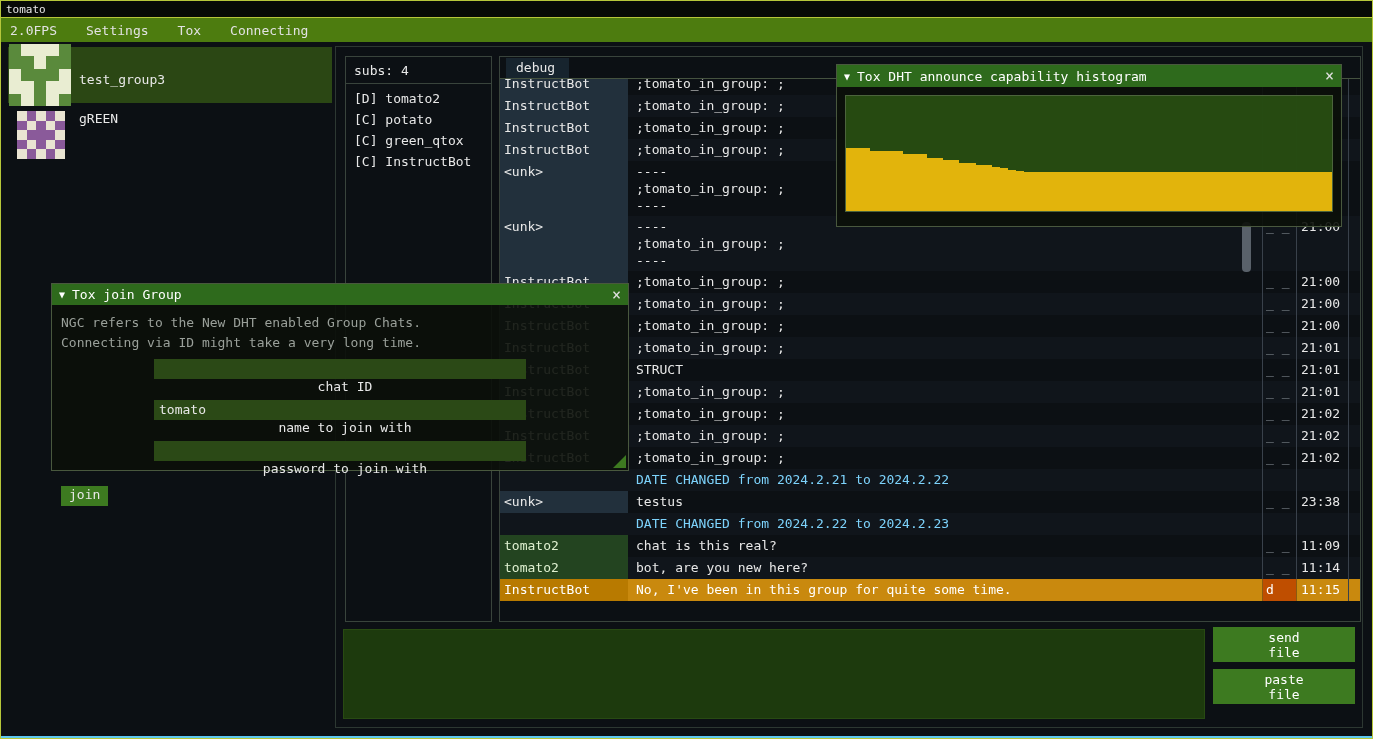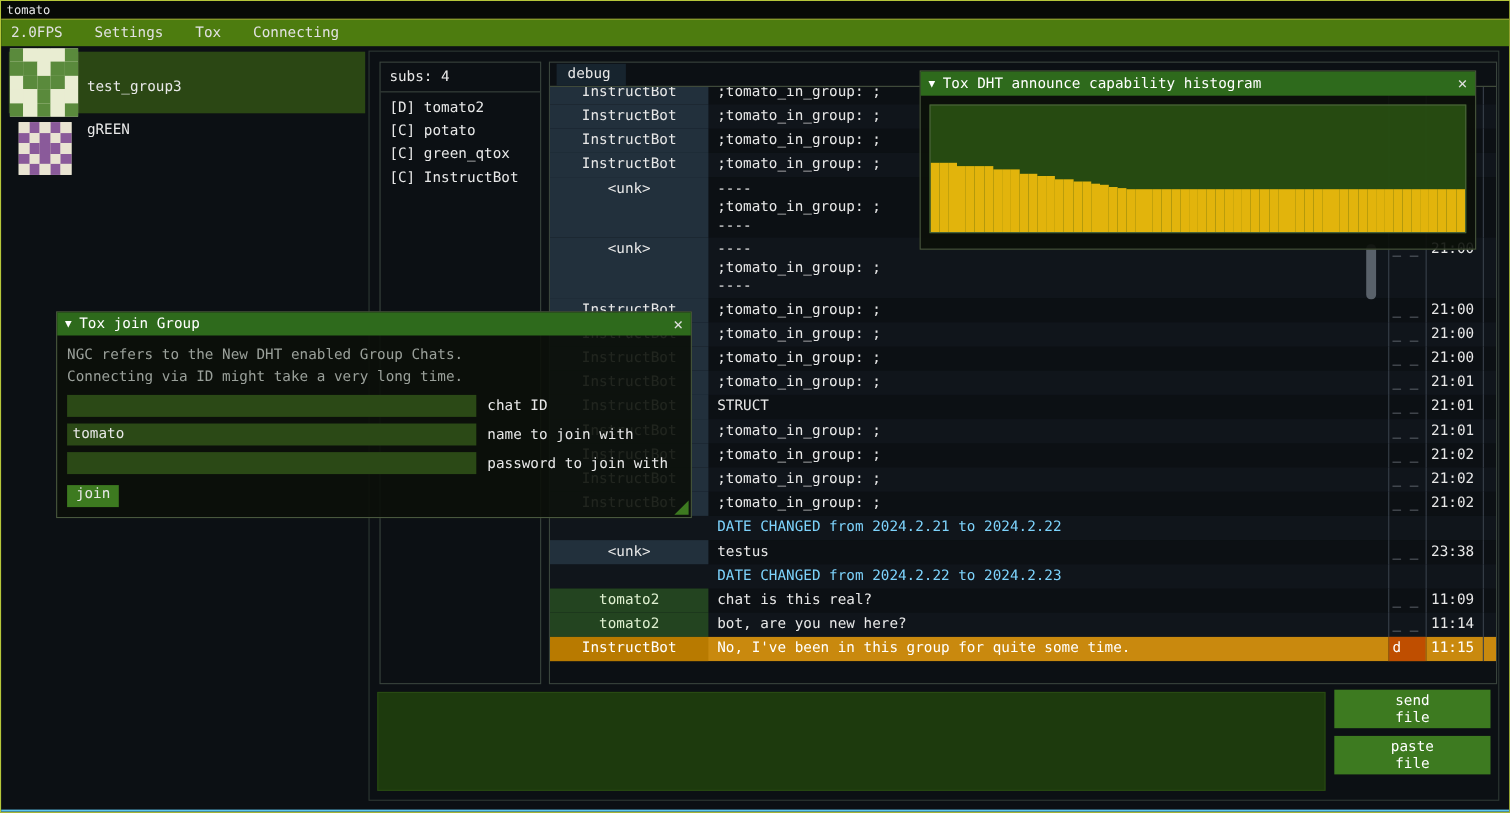--- a/index.html
+++ b/index.html
@@ -37,21 +37,21 @@
 
   
   #chat-panel{position:absolute;left:498px;top:55px;width:862px;height:566px;border:1px solid #39443c;}
   #tabbar{height:22px;border-bottom:1px solid #45523f;display:flex;align-items:flex-end;padding-left:6px;}
   #tab-debug{background:#17242e;padding:2px 14px 3px 10px;height:20px;}
   #message-list{position:absolute;left:0;top:22px;right:0;bottom:0;overflow:hidden;}
   .msg-row{display:flex;min-height:22px;}
   .msg-row:nth-child(even){background:#10151b;}
   .msg-row:first-child{margin-top:-6px;}
   .cell{padding:2px 4px;line-height:17px;}
-  .sender{width:144px;flex-shrink:0;margin-right:4px;text-align:center;}
+  .sender{width:128px;flex-shrink:0;margin-right:4px;}
   .sender.bot,.sender.unk{background:#22303c;}
   .sender.user{background:#234420;color:#dff0d0;}
   .msg{flex:1;white-space:pre-line;}
   .status{width:34px;flex-shrink:0;border-left:1px solid #39414b;color:#8f969e;padding-left:3px;}
   .time{width:52px;flex-shrink:0;border-left:1px solid #39414b;}
   .gutter{width:12px;flex-shrink:0;border-left:1px solid #39414b;padding:0;}
   .sys .msg{color:#7dd3fc;}
   .hl{background:#c9890e !important;color:#fff;}
   .hl .sender{background:#b87a00;}
   .hl .status{background:#bf4e00;color:#fff;border-left-color:#8a5a10;}
@@ -68,21 +68,21 @@
   #paste-btn{top:668px;}
 
   
   .float-win{position:absolute;background:rgba(11,15,9,0.90);border:1px solid #49583e;z-index:20;}
   .win-title{height:21px;background:#2e6a1c;display:flex;align-items:center;padding:0 7px;color:#fff;}
   .win-title .arrow{font-size:10px;margin-right:7px;}
   .win-title .close{margin-left:auto;font-size:15px;color:#e0e0e0;cursor:pointer;}
   #join-window{left:50px;top:282px;width:578px;height:188px;}
   #join-body{padding:8px 9px;position:relative;height:calc(100% - 21px);}
   .hint{color:#9aa09a;line-height:20px;display:block;}
-  .field-row{display:flex;align-items:center;margin-top:6px;}
+  .field-row{display:flex;align-items:center;margin-top:6px;flex-direction:column;}
   .text-input{width:372px;height:20px;background:#2b4916;padding:1px 5px;line-height:18px;}
   .field-label{margin-left:10px;}
   #join-btn{display:inline-block;margin-top:10px;background:#3d7a20;padding:1px 8px;height:20px;cursor:pointer;}
   .resize-grip{position:absolute;right:2px;bottom:2px;width:0;height:0;
     border-left:13px solid transparent;border-bottom:13px solid #3d7a20;}
   #hist-window{left:835px;top:63px;width:506px;height:163px;}
   #hist-window .win-title{height:22px;}
   #histogram-plot{margin:8px;height:117px;background:rgba(44,88,20,0.82);border:1px solid #4c643c;
     display:flex;align-items:flex-end;overflow:hidden;}
   .bar{flex:1 0 auto;}

